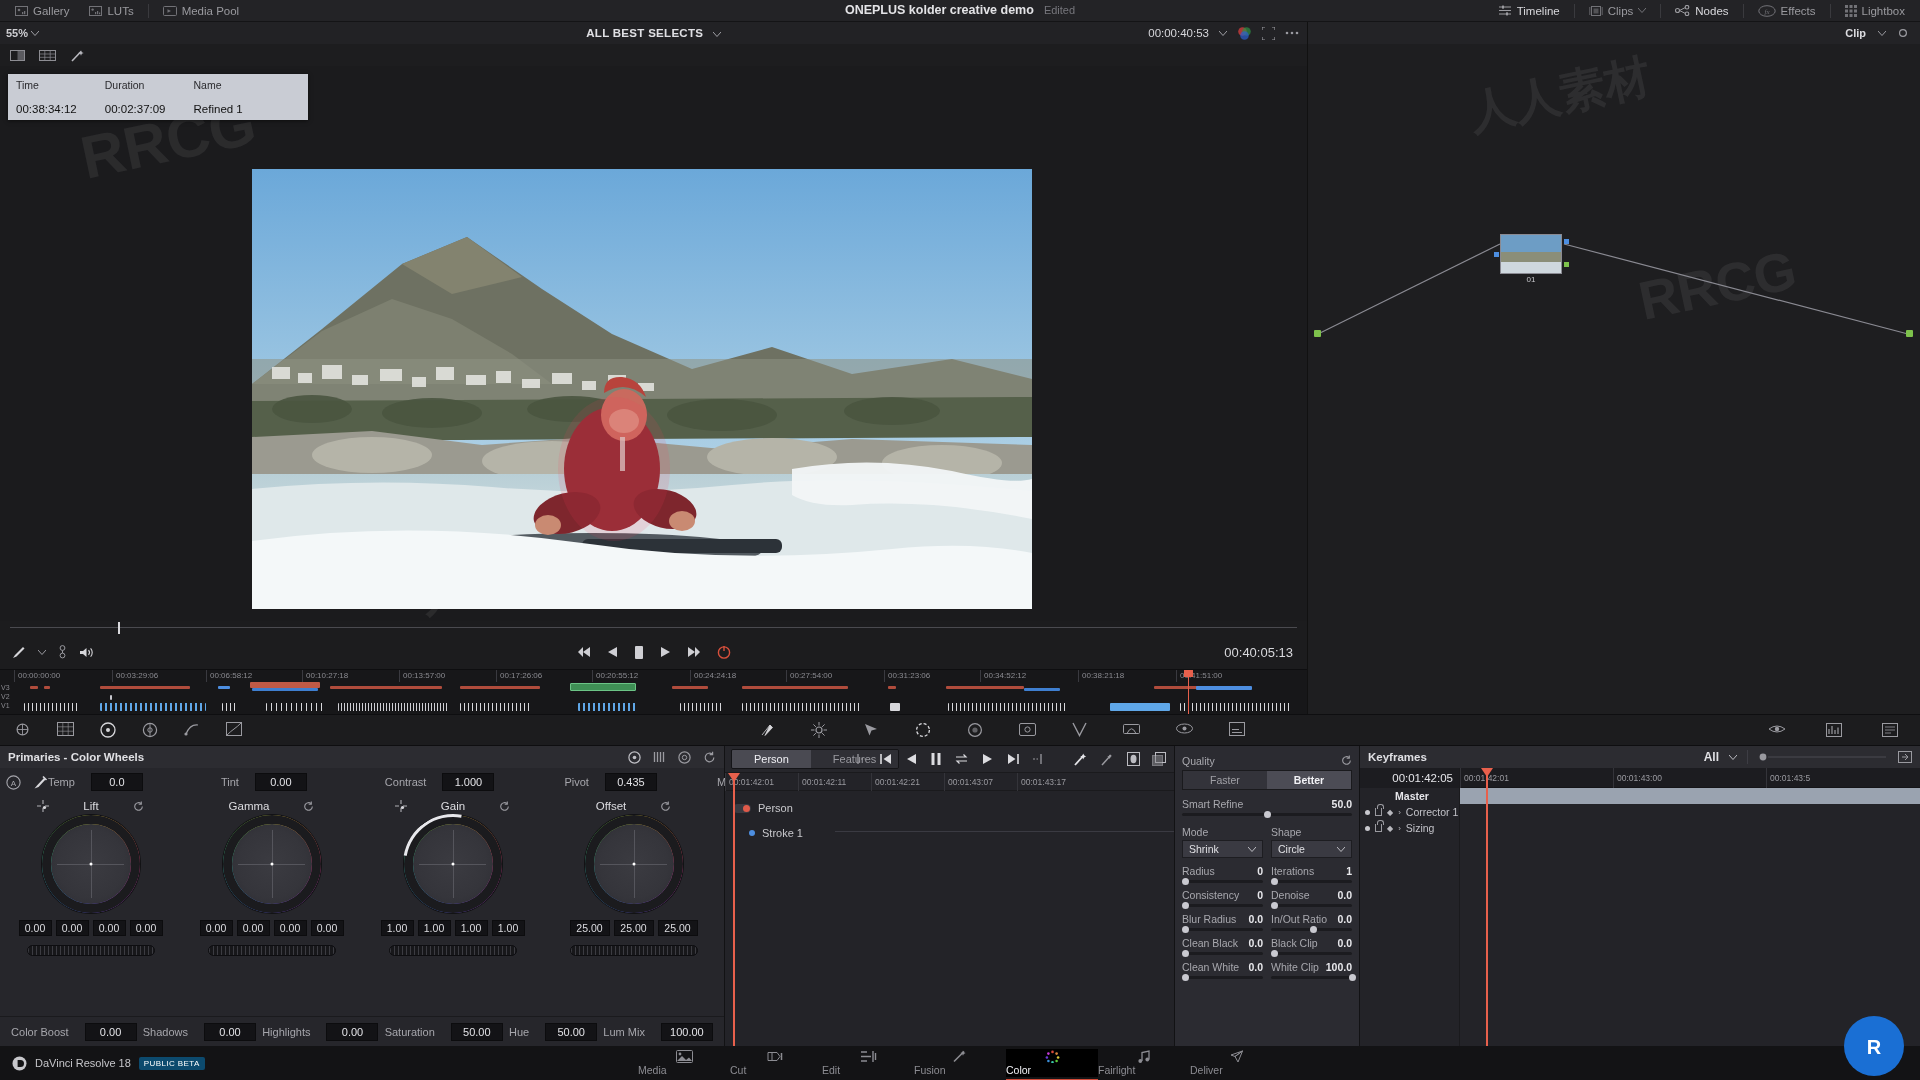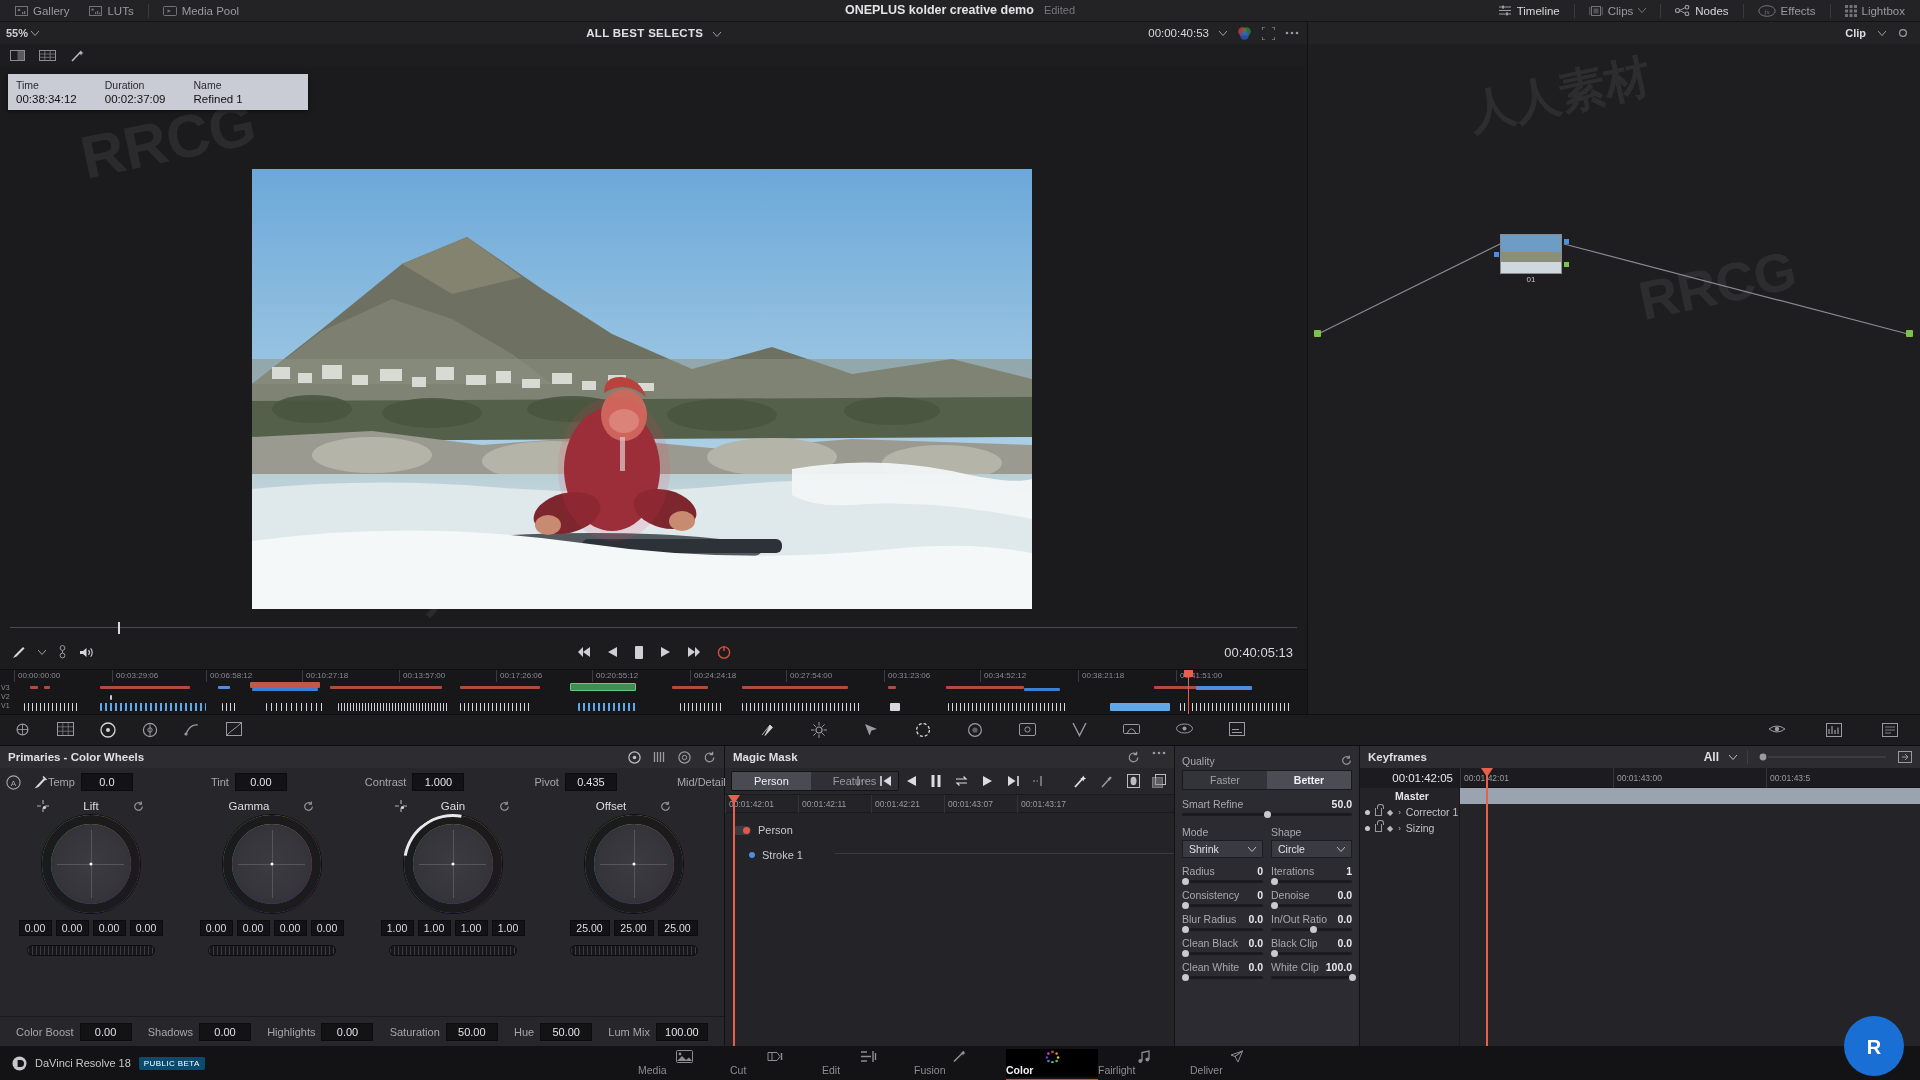--- a/index.html
+++ b/index.html
@@ -30,21 +30,21 @@
   .vh-center{ position:absolute; left:0; right:0; text-align:center; font-size:11.5px; color:#e0e0e4; font-weight:bold; letter-spacing:.3px;}
   .vh-right{ position:absolute; right:8px; display:flex; align-items:center; gap:10px; font-size:11.5px;}
   .vh-tc{ color:#d6d6da; }
 
   .gal-bar{ height:22px; background:#1d1d1f; display:flex; align-items:center; gap:14px; padding-left:10px; flex:0 0 22px;}
 
   .viewer{ flex:1 1 auto; background:#1b1b1d; position:relative; min-height:0;}
   .stillinfo{ position:absolute; left:8px; top:8px; width:300px; background:#c9ccd4; color:#1c1c1f;
      padding:5px 8px; font-size:11px; display:flex; gap:28px; box-shadow:0 1px 4px #0008;}
   .stillinfo .col b{ display:block; font-weight:normal; color:#2a2a2e; font-size:10.5px;}
-  .stillinfo .col span{ display:block; font-size:11.5px; color:#111; margin-top:2px;}
+  .stillinfo .col span{ display:block; font-size:11.5px; color:#111; margin-top:12px;}
   .vid{ position:absolute; left:252px; top:103px; width:780px; height:440px; overflow:hidden;
         border:0; background:#2a3a4a;}
   .vid svg{ display:block; }
 
   .transport{ height:34px; background:#1c1c1e; display:flex; align-items:center; position:relative; flex:0 0 34px;}
   .tp-left{ position:absolute; left:12px; display:flex; gap:12px; align-items:center;}
   .tp-mid{ position:absolute; left:0; right:0; display:flex; justify-content:center; gap:16px; align-items:center;}
   .tp-right{ position:absolute; right:14px; font-size:13px; color:#d8d8dc;}
   .scrub{ height:14px; background:#1c1c1e; position:relative; flex:0 0 14px;}
   .scrub .line{ position:absolute; left:10px; right:10px; top:6px; height:1px; background:#4a4a4f;}
@@ -80,21 +80,21 @@
   
   .bottom{ height:300px; display:flex; flex:0 0 300px; background:#1e1e20;}
   .panel{ display:flex; flex-direction:column; border-right:1px solid #121214;}
   .p-head{ height:22px; background:#2c2c31; display:flex; align-items:center; justify-content:space-between;
       padding:0 8px; font-size:11.5px; font-weight:bold; color:#e0e0e4; flex:0 0 22px;}
   .p-head .hicons{ display:flex; gap:12px; font-weight:normal; color:#9a9aa0;}
 
   
   .pw{ width:725px; background:#26262b;}
   .cw-row1{ height:28px; display:flex; align-items:center; gap:0; padding:0 6px; position:relative;}
-  .fieldgrp{ display:flex; align-items:center; gap:6px; }
+  .fieldgrp{ display:flex; align-items:center; gap:16px; }
   .flabel{ font-size:11px; color:#a6a6ac;}
   .fbox{ background:#131316; border:1px solid #0c0c0e; color:#e2e2e6; font-size:11px;
      padding:2px 0; width:52px; text-align:center; position:relative;}
   .wheels{ flex:1; display:flex; position:relative;}
   .wheel-col{ flex:1; display:flex; flex-direction:column; align-items:center; position:relative; padding-top:4px;}
   .wheel-title{ display:flex; align-items:center; gap:34px; font-size:11.5px; color:#dcdce0; margin-bottom:3px;}
   .wheel{ width:98px; height:98px; border-radius:50%; position:relative;
      background:conic-gradient(from 90deg,#e0327d,#b63fd0,#5a4fd6,#2f8fd8,#33bfa0,#5fc44a,#c9c43c,#e8803a,#e0327d);
      box-shadow:inset 0 0 0 9px #1b1b1e, 0 0 0 1px #121214;}
   .wheel:after{ content:''; position:absolute; inset:9px; border-radius:50%;
@@ -163,21 +163,21 @@
   .lock{ width:7px;height:8px;border:1px solid #9a9aa0;border-top:none;position:relative;}
   .lock:before{content:'';position:absolute;left:1px;top:-4px;width:5px;height:4px;border:1px solid #9a9aa0;border-bottom:none;border-radius:3px 3px 0 0;}
 
   
   .status{ height:34px; background:#131315; display:flex; align-items:center; position:relative; flex:0 0 34px;}
   .st-left{ position:absolute; left:12px; display:flex; align-items:center; gap:8px; font-size:11px; color:#c6c6ca;}
   .beta{ background:#0c4a6e; color:#fff; font-size:8px; padding:2px 5px; border-radius:2px; letter-spacing:.4px;}
   .pages{ position:absolute; left:0; right:0; display:flex; justify-content:center; gap:0;}
   .page{ width:92px; text-align:left; font-size:10.5px; color:#8c8c92; padding:1px 0; position:relative;}
   .page .pglbl{ display:block; margin-top:1px;}
-  .page.on{ background:#000; color:#f0f0f4; font-weight:bold;}
+  .page.on{ background:#000; color:#f0f0f4; font-weight:normal;}
   .page.on:after{ content:''; position:absolute; left:0; right:0; bottom:-4px; height:2px; background:#d24b38;}
   .logo{ position:absolute; right:14px; bottom:2px; width:64px; height:64px;}
 
   svg.i{ display:block; }
   .wm{ position:absolute; color:#ffffff12; font-weight:bold; pointer-events:none; user-select:none; font-size:46px;}
 </style>
 </head>
 <body>
 
 <div class="app">
@@ -961,38 +961,20 @@
           <span class="fbox">50.00</span>
         </div>
         <div class="fieldgrp">
           <span class="flabel">Lum Mix</span>
           <span class="fbox">100.00</span>
         </div>
       </div>
     </div>
 
     <div class="panel pm">
-      <div class="p-head">
-        <span>Magic Mask</span>
-        <span class="hicons">
-          <span>
-              <svg class="i" width="13" height="13" viewBox="0 0 13 13">
-                <path d="M10.8 6.5a4.3 4.3 0 11-1.4-3.2" fill="none" stroke="#9a9aa0" stroke-width="1.2"></path>
-                <path d="M9.6 .8v2.9h-2.9" fill="none" stroke="#9a9aa0" stroke-width="1.2"></path>
-              </svg>
-            </span>
-          <span>
-              <svg class="i" width="14" height="4" viewBox="0 0 14 4">
-                <circle cx="2" cy="2" r="1.3" fill="#9a9aa0"></circle>
-                <circle cx="7" cy="2" r="1.3" fill="#9a9aa0"></circle>
-                <circle cx="12" cy="2" r="1.3" fill="#9a9aa0"></circle>
-              </svg>
-            </span>
-        </span>
-      </div>
 
       <div class="mm-tabs">
         <div class="seg">
           <div class="on">Person</div>
           <div>Features</div>
         </div>
         <div class="mm-xport">
           <span style="pointer-events:auto">
               <svg class="i" width="9" height="12" viewBox="0 0 9 12">
                 <path d="M1 1v10" stroke="#9a9aa0" stroke-width="1.3"></path>

